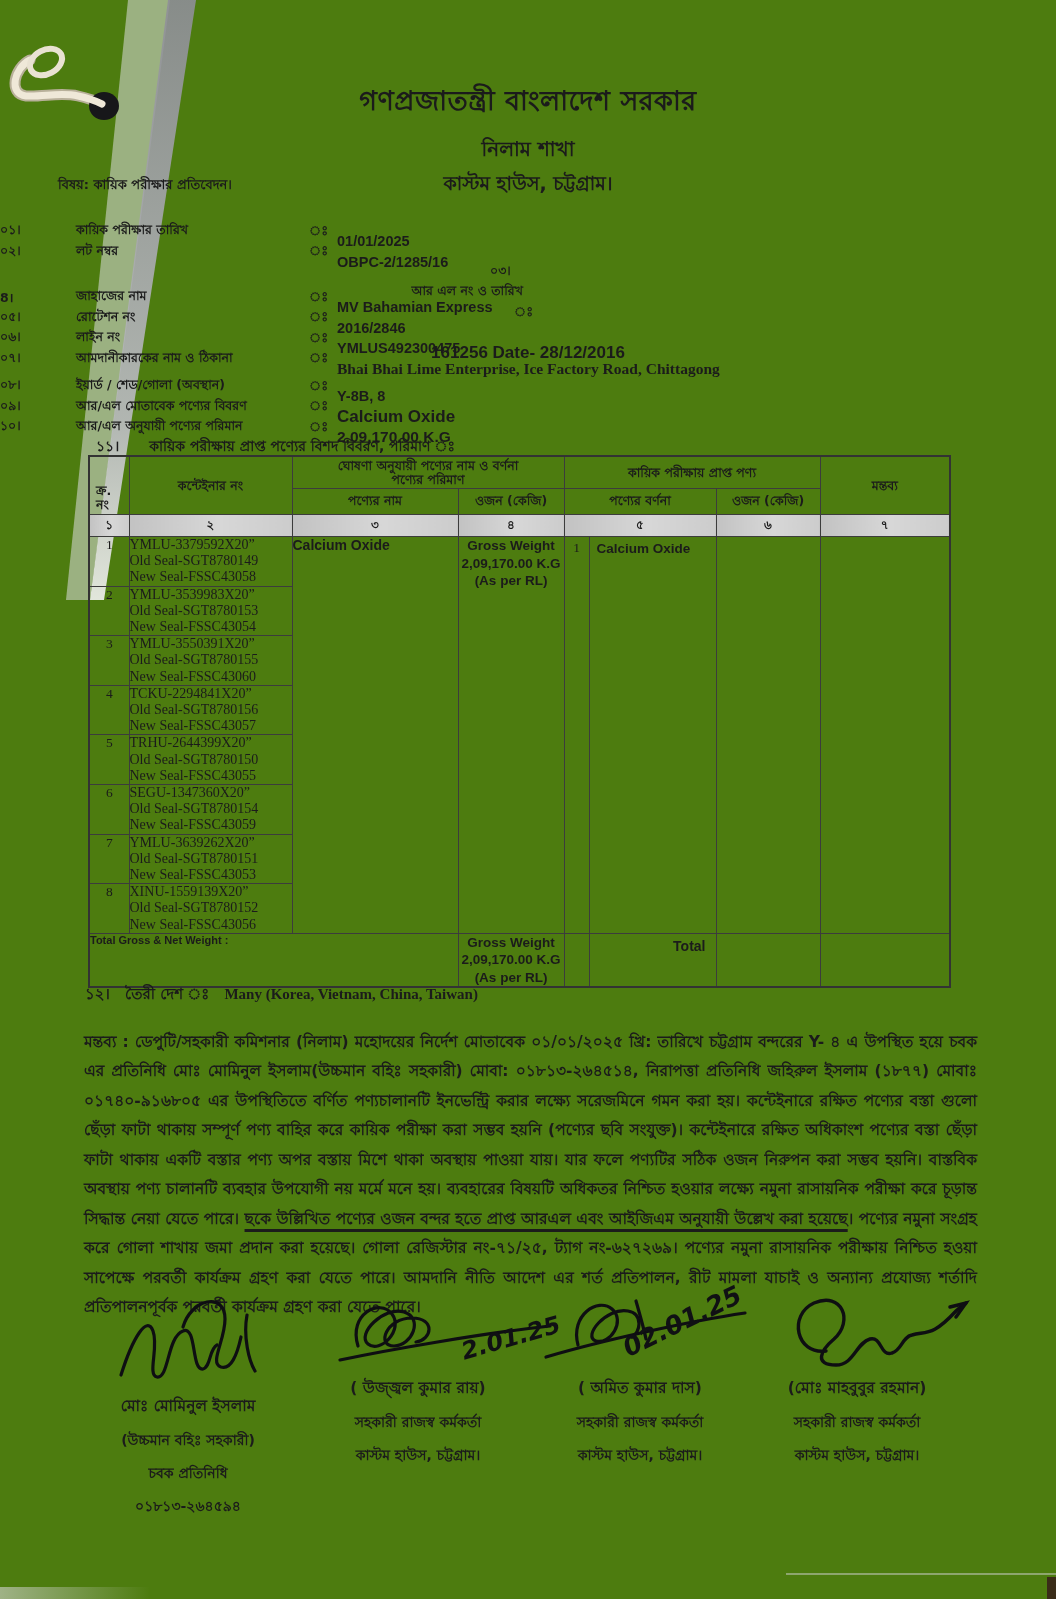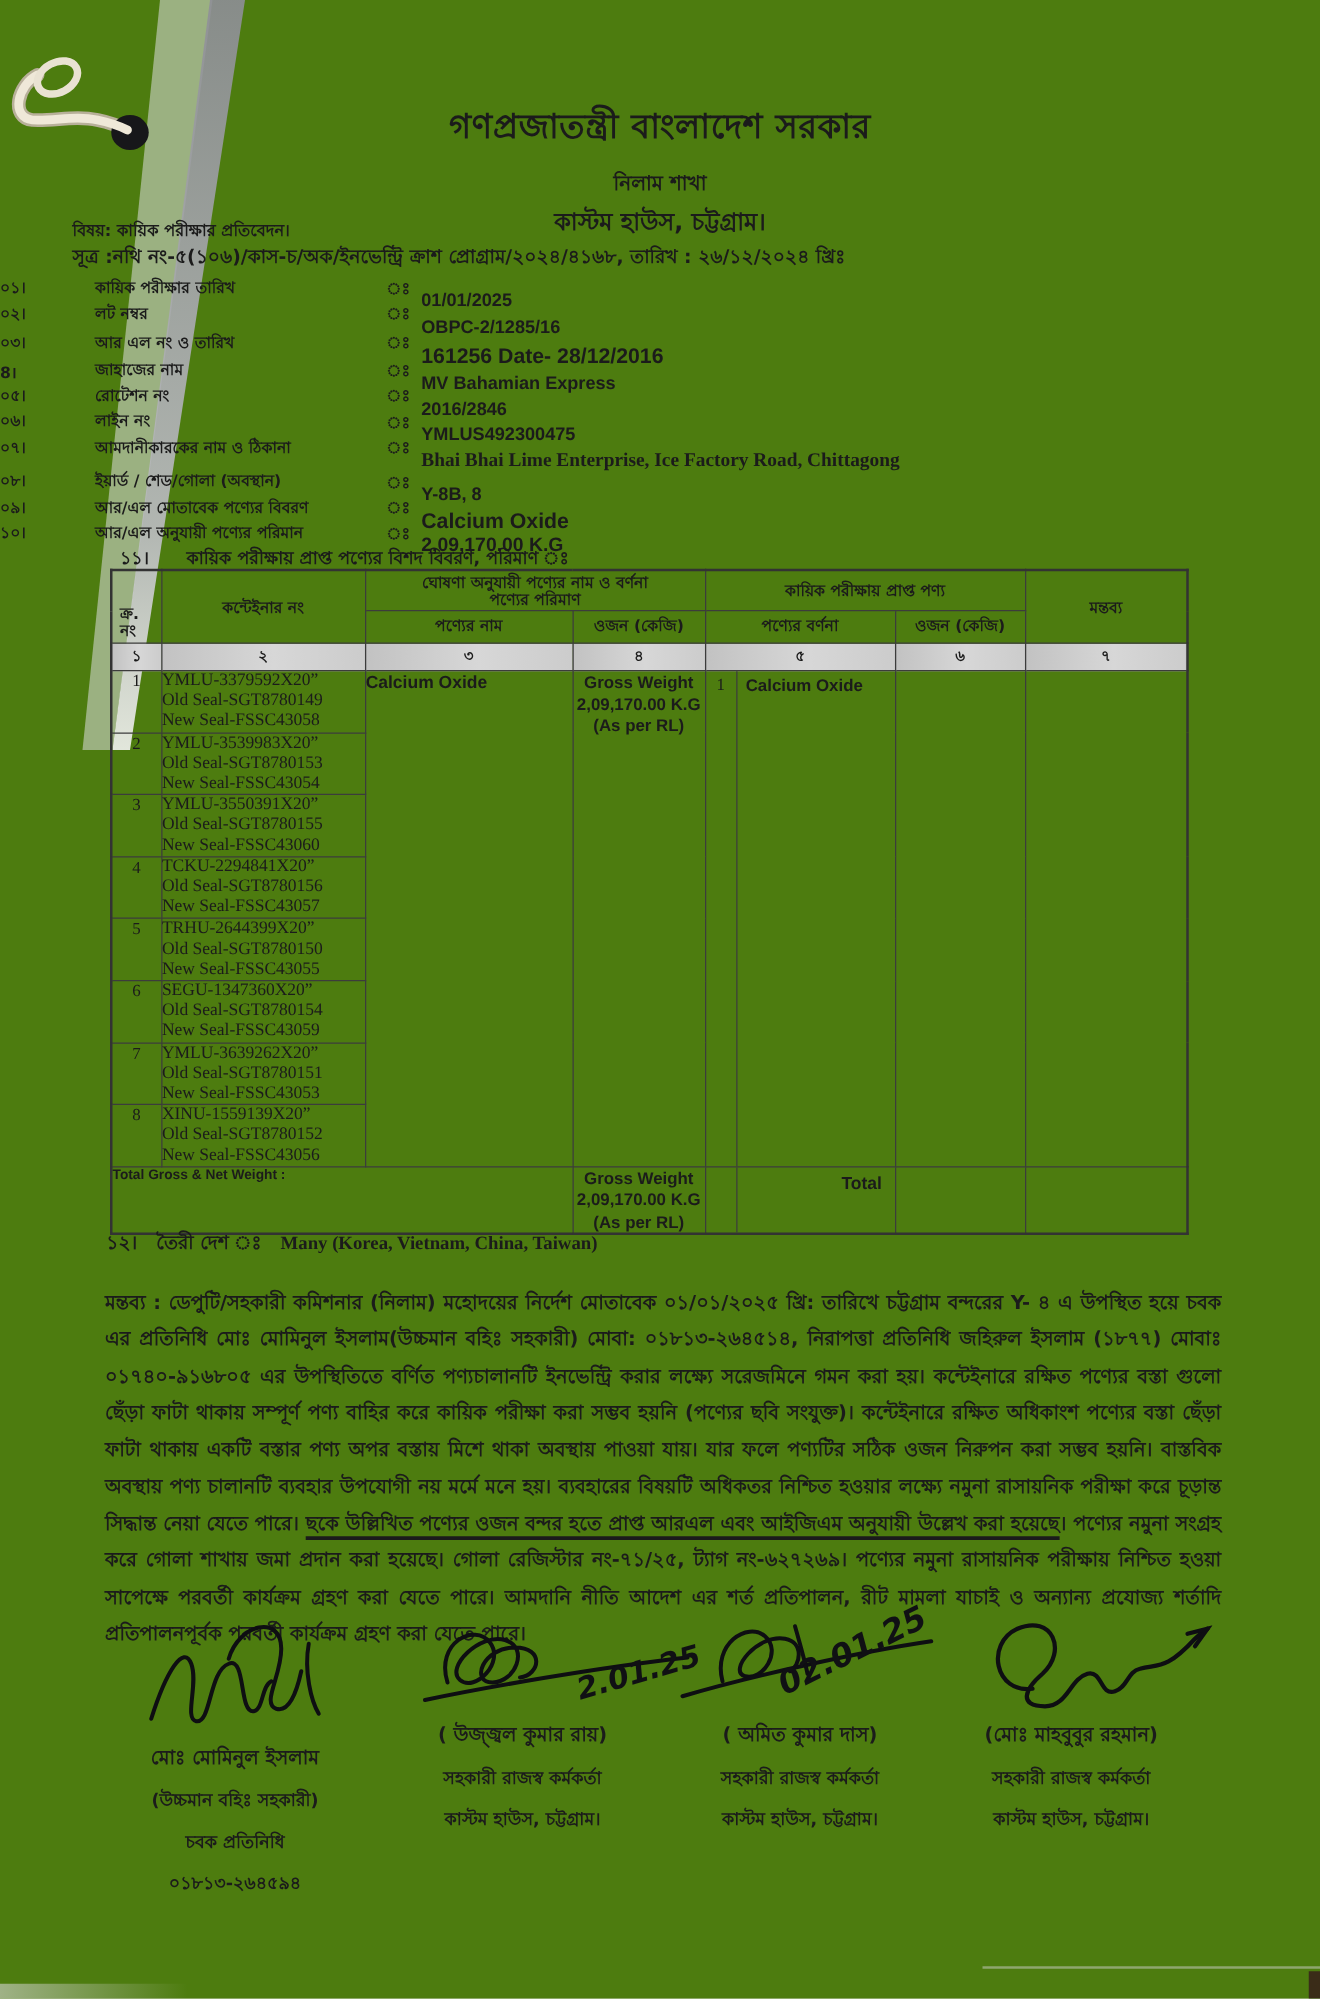--- a/index.html
+++ b/index.html
@@ -2,34 +2,34 @@
 <html><head>
 <meta charset="utf-8">
 <style>
   html,body{margin:0;padding:0;background:#e9e9e9;}
   #page{position:relative;width:1056px;height:1599px;background:#4d7c0f;overflow:hidden;
         color:#1b1b1b;font-family:"DejaVu Sans",sans-serif;margin:0 auto;}
 
   
   .header{position:absolute;top:80px;left:0;right:0;text-align:center;}
   .h-govt{font-size:27px;font-weight:bold;letter-spacing:.5px;}
-  .h-branch{font-size:16px;font-weight:bold;margin-top:9px;}
+  .h-branch{font-size:20px;font-weight:bold;margin-top:9px;}
   .h-office{font-size:19px;font-weight:bold;margin-top:2px;}
 
   .subject{position:absolute;left:58px;top:175px;font-size:13px;font-weight:bold;}
   .reference{position:absolute;left:58px;top:193px;font-size:15px;font-weight:bold;}
 
   
   .fields{position:absolute;left:0;top:221px;width:100%;}
   .f-row{display:flex;height:20.5px;align-items:center;}
   .f-no{width:76px;font-size:12.5px;font-weight:bold;}
   .f-label{width:233px;font-size:12.5px;font-weight:bold;}
   .f-colon{width:28px;font-size:13px;font-weight:bold;}
   .f-value{font-size:14.5px;font-weight:bold;font-family:"Liberation Sans",sans-serif;margin-top:20px;}
-  .fr3{height:25px;} .fr3 .f-value{font-size:17px;}
+  .fr3{height:25px;flex-direction:column;} .fr3 .f-value{font-size:17px;}
   .fr7 .f-value{font-family:"Liberation Serif",serif;font-size:15.5px;}
   .fr8{margin-top:7px;}
   .fr9 .f-value{font-size:17px;}
   .fr10 .f-value{font-size:15.5px;}
 
   
   .caption{position:absolute;left:96px;top:435px;font-size:14px;font-weight:bold;display:flex;}
   .caption .cap-no{margin-right:30px;}
   table.details{position:absolute;left:88px;top:455px;width:861px;border-collapse:collapse;
                 table-layout:fixed;border:2px solid #333;}
@@ -104,21 +104,20 @@
     <ellipse cx="46" cy="62" rx="17" ry="12" fill="none" stroke="#e9e2d2" stroke-width="6" transform="rotate(-28 46 62)"></ellipse>
   </svg>
 
   <div class="header">
     <div class="h-govt">গণপ্রজাতন্ত্রী বাংলাদেশ সরকার</div>
     <div class="h-branch">নিলাম শাখা</div>
     <div class="h-office">কাস্টম হাউস, চট্টগ্রাম।</div>
   </div>
 
   <div class="subject">বিষয়: কায়িক পরীক্ষার প্রতিবেদন।</div>
-  <div class="reference">সূত্র :নথি নং-৫(১০৬)/কাস-চ/অক/ইনভেন্ট্রি ক্রাশ প্রোগ্রাম/২০২৪/৪১৬৮, তারিখ : ২৬/১২/২০২৪ খ্রিঃ</div>
 
   <div class="fields">
     <div class="f-row">
       <span class="f-no">০১।</span>
       <span class="f-label">কায়িক পরীক্ষার তারিখ</span>
       <span class="f-colon">ঃ</span>
       <span class="f-value">01/01/2025</span>
     </div>
     <div class="f-row">
       <span class="f-no">০২।</span>

